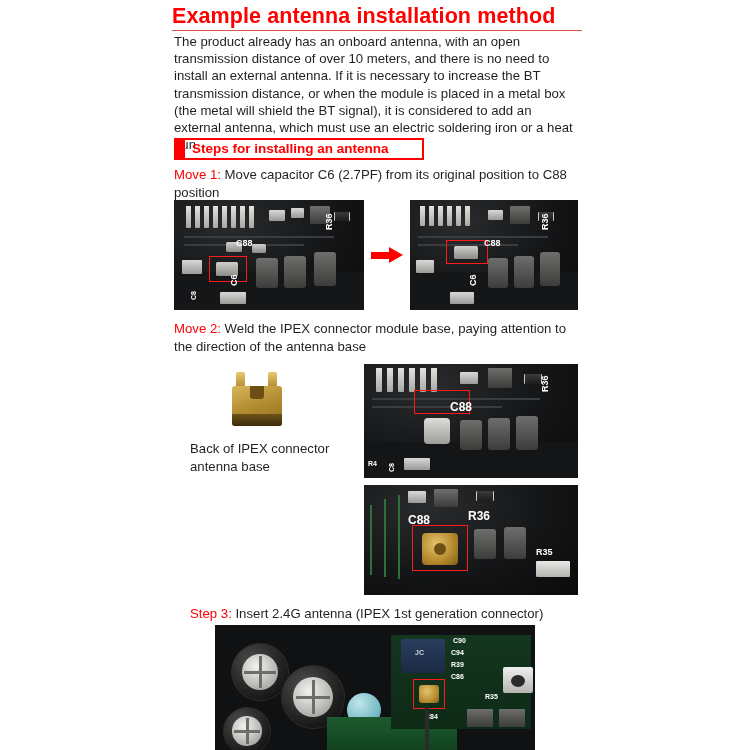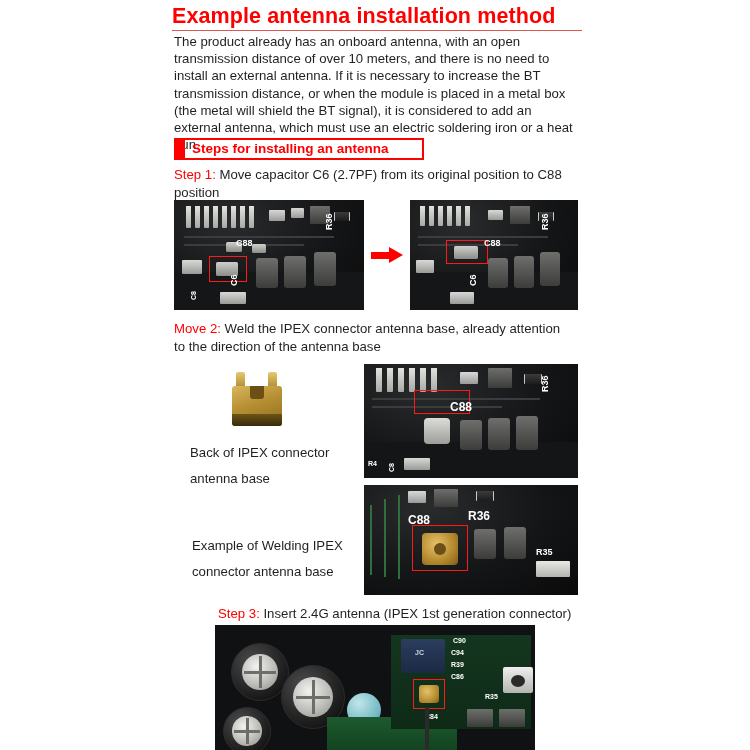--- a/index.html
+++ b/index.html
@@ -76,26 +76,26 @@
     position: absolute;
     font-size: 13.2px;
     line-height: 17.5px;
     color: #221f1f;
   }
   .step-label {
     color: #ff0000;
   }
   #step1-text { left: 174px; top: 166px; width: 400px; }
   #step2-text { left: 174px; top: 320px; width: 400px; }
-  #step3-text { left: 190px; top: 605px; width: 420px; margin-left: 28px; }
+  #step3-text { left: 190px; top: 605px; width: 420px; }
 
   .caption {
     position: absolute;
     font-size: 13.2px;
-    line-height: 26px;
+    line-height: 18px;
     color: #221f1f;
   }
   #cap-back { left: 190px; top: 440px; width: 170px; }
   #cap-example { left: 192px; top: 533px; width: 175px; }
 
   
   .pcb {
     position: absolute;
     background: #0d0d0d;
     overflow: hidden;
@@ -276,21 +276,21 @@
   <div class="title-rule"></div>
 
   <div class="intro">The product already has an onboard antenna, with an open transmission distance of over 10 meters, and there is no need to install an external antenna. If it is necessary to increase the BT transmission distance, or when the module is placed in a metal box (the metal will shield the BT signal), it is considered to add an external antenna, which must use an electric soldering iron or a heat gun.</div>
 
   <div class="steps-banner">
     <div class="bar"></div>
     <div class="txt">Steps for installing an antenna</div>
   </div>
 
   <div class="step-line" id="step1-text">
-    <span class="step-label">Step 1:</span><span> Move capacitor C6 (2.7PF) from its original position to C88 position</span>
+    <span class="step-label">Move 1:</span><span> Move capacitor C6 (2.7PF) from its original position to C88 position</span>
   </div>
 
   <div class="pcb" id="board1" style="left:174px; top:200px; width:190px; height:110px;">
     <div class="board"></div>
     <div class="copper" style="left:0; top:72px; width:190px; height:38px; background:#151617;"></div>
     <div class="connpin" style="left:12px; top:6px; width:5px; height:22px;"></div>
     <div class="connpin" style="left:21px; top:6px; width:5px; height:22px;"></div>
     <div class="connpin" style="left:30px; top:6px; width:5px; height:22px;"></div>
     <div class="connpin" style="left:39px; top:6px; width:5px; height:22px;"></div>
     <div class="connpin" style="left:48px; top:6px; width:5px; height:22px;"></div>
@@ -343,21 +343,21 @@
     <div class="silk" style="left:74px; top:38px;">C88</div>
     <div class="silk silk-rot" style="left:58px; top:86px;">C6</div>
     <div class="pad-dark" style="left:78px; top:58px; width:20px; height:30px; border-radius:3px;"></div>
     <div class="pad-dark" style="left:104px; top:56px; width:20px; height:32px; border-radius:3px;"></div>
     <div class="pad-dark" style="left:130px; top:52px; width:20px; height:34px; border-radius:3px;"></div>
     <div class="pad" style="left:6px; top:60px; width:18px; height:13px;"></div>
     <div class="pad" style="left:40px; top:92px; width:24px; height:12px;"></div>
   </div>
 
   <div class="step-line" id="step2-text">
-    <span class="step-label">Move 2:</span><span> Weld the IPEX connector antenna base, already attention to the direction of the antenna base</span>
+    <span class="step-label">Move 2:</span><span> Weld the IPEX connector module base, paying attention to the direction of the antenna base</span>
   </div>
 
   <div class="ipex">
     <div class="post p1"></div>
     <div class="post p2"></div>
     <div class="body"></div>
     <div class="notch"></div>
     <div class="shade"></div>
   </div>
 
@@ -382,21 +382,20 @@
     <div class="silk silk-lg" style="left:86px; top:36px;">C88</div>
     <div class="pad" style="left:60px; top:54px; width:26px; height:26px; border-radius:4px; background:linear-gradient(#dcdcd8,#9d9d99);"></div>
     <div class="pad-dark" style="left:96px; top:56px; width:22px; height:30px; border-radius:3px;"></div>
     <div class="pad-dark" style="left:124px; top:54px; width:22px; height:32px; border-radius:3px;"></div>
     <div class="pad-dark" style="left:152px; top:52px; width:22px; height:34px; border-radius:3px;"></div>
     <div class="silk silk-sm silk-rot" style="left:24px; top:108px;">C8</div>
     <div class="silk silk-sm" style="left:4px; top:96px;">R4</div>
     <div class="pad" style="left:40px; top:94px; width:26px; height:12px;"></div>
   </div>
 
-  <div class="caption" id="cap-example">Example of Welding IPEX connector antenna base</div>
 
   <div class="pcb" id="board4" style="left:364px; top:485px; width:214px; height:110px;">
     <div class="board"></div>
     <div class="trace" style="left:6px; top:20px; width:2px; height:70px; background:#2f6f3b;"></div>
     <div class="trace" style="left:20px; top:14px; width:2px; height:78px; background:#2f6f3b;"></div>
     <div class="trace" style="left:34px; top:10px; width:2px; height:84px; background:#2f6f3b;"></div>
     <div class="pad" style="left:44px; top:6px; width:18px; height:12px;"></div>
     <div class="pad-dark" style="left:70px; top:4px; width:24px; height:18px;"></div>
     <div class="chipres" style="left:112px; top:6px; width:16px; height:10px;"></div>
     <div class="silk silk-lg" style="left:44px; top:28px;">C88</div>

